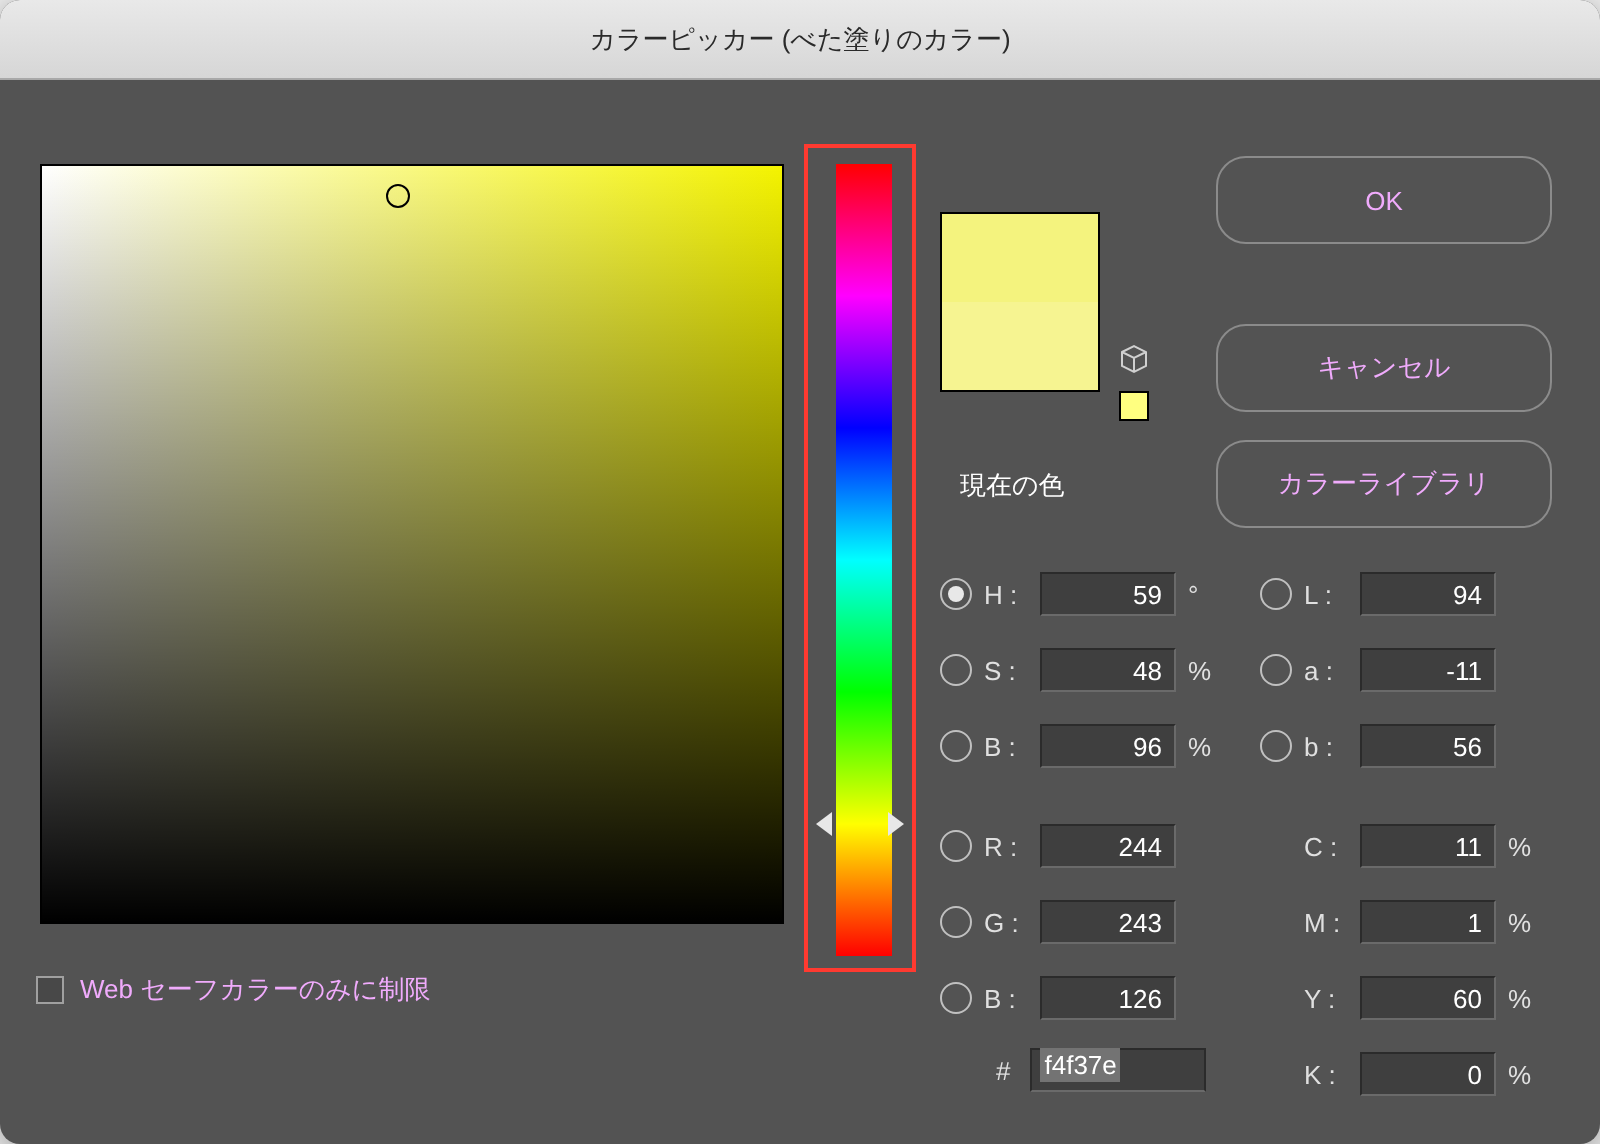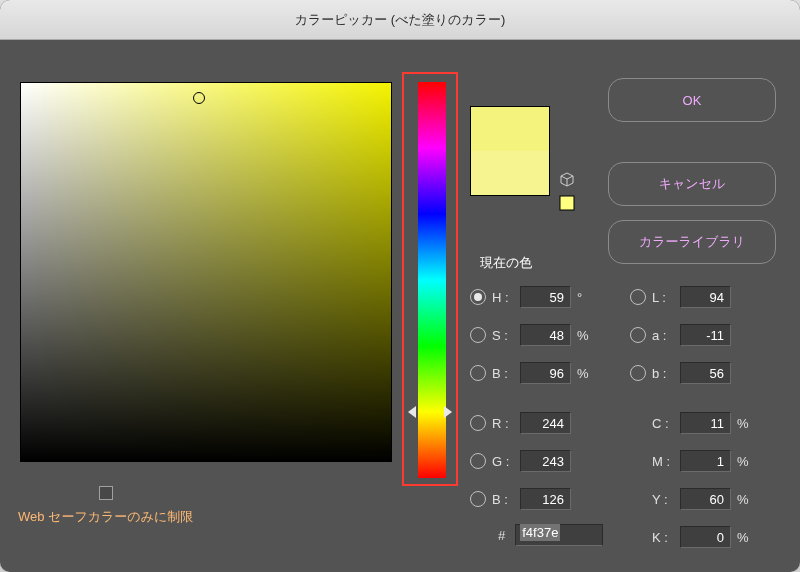--- a/index.html
+++ b/index.html
@@ -97,21 +97,21 @@
   
   .swatch-lbl {
     position: absolute;
     left: 480px;
     font-size: 13px;
     color: #ffffff;
     white-space: nowrap;
     margin-top: 36px;
   }
   .swatch-lbl.new   { top: 60px; }
-  .swatch-lbl.curr  { top: 192px; }
+  .swatch-lbl.curr  { top: 172px; }
   .swatch-box {
     position: absolute;
     left: 470px;
     top: 80px;
     width: 80px;
     height: 90px;
     border: 1px solid #000;
     cursor: default;
   }
   .swatch-new  { position: absolute; inset: 0 0 50% 0; background: #f4f37e; }
@@ -168,21 +168,21 @@
     inset: 3px;
     background: #e8e8e8;
     border-radius: 50%;
   }
   .rlabel {
     width: 28px;
     font-size: 13px;
     color: #e0e0e0;
   }
   .num {
-    width: 51px;
+    width: 68px;
     height: 22px;
     background: #3f3f3f;
     border: 1px solid #2b2b2b;
     border-bottom-color: #6a6a6a;
     border-right-color: #6a6a6a;
     color: #fff;
     text-align: right;
     padding-right: 6px;
     font-size: 13px;
     font-family: inherit;
@@ -190,23 +190,22 @@
   .unit { margin-left: 6px; width: 14px; color: #e0e0e0; }
 
   
   .websafe {
     position: absolute;
     left: 18px;
     top: 460px;
     display: flex;
     align-items: center;
     gap: 8px;
-    color: #fdba74;
-    font-size: 13px;
-    flex-direction: column;
+    color: #f0abfc;
+    font-size: 13px;
   }
   .chk {
     width: 14px; height: 14px;
     border: 1px solid #a0a0a0;
     background: #484848;
     cursor: pointer;
   }
 
   
   .hex-row {

